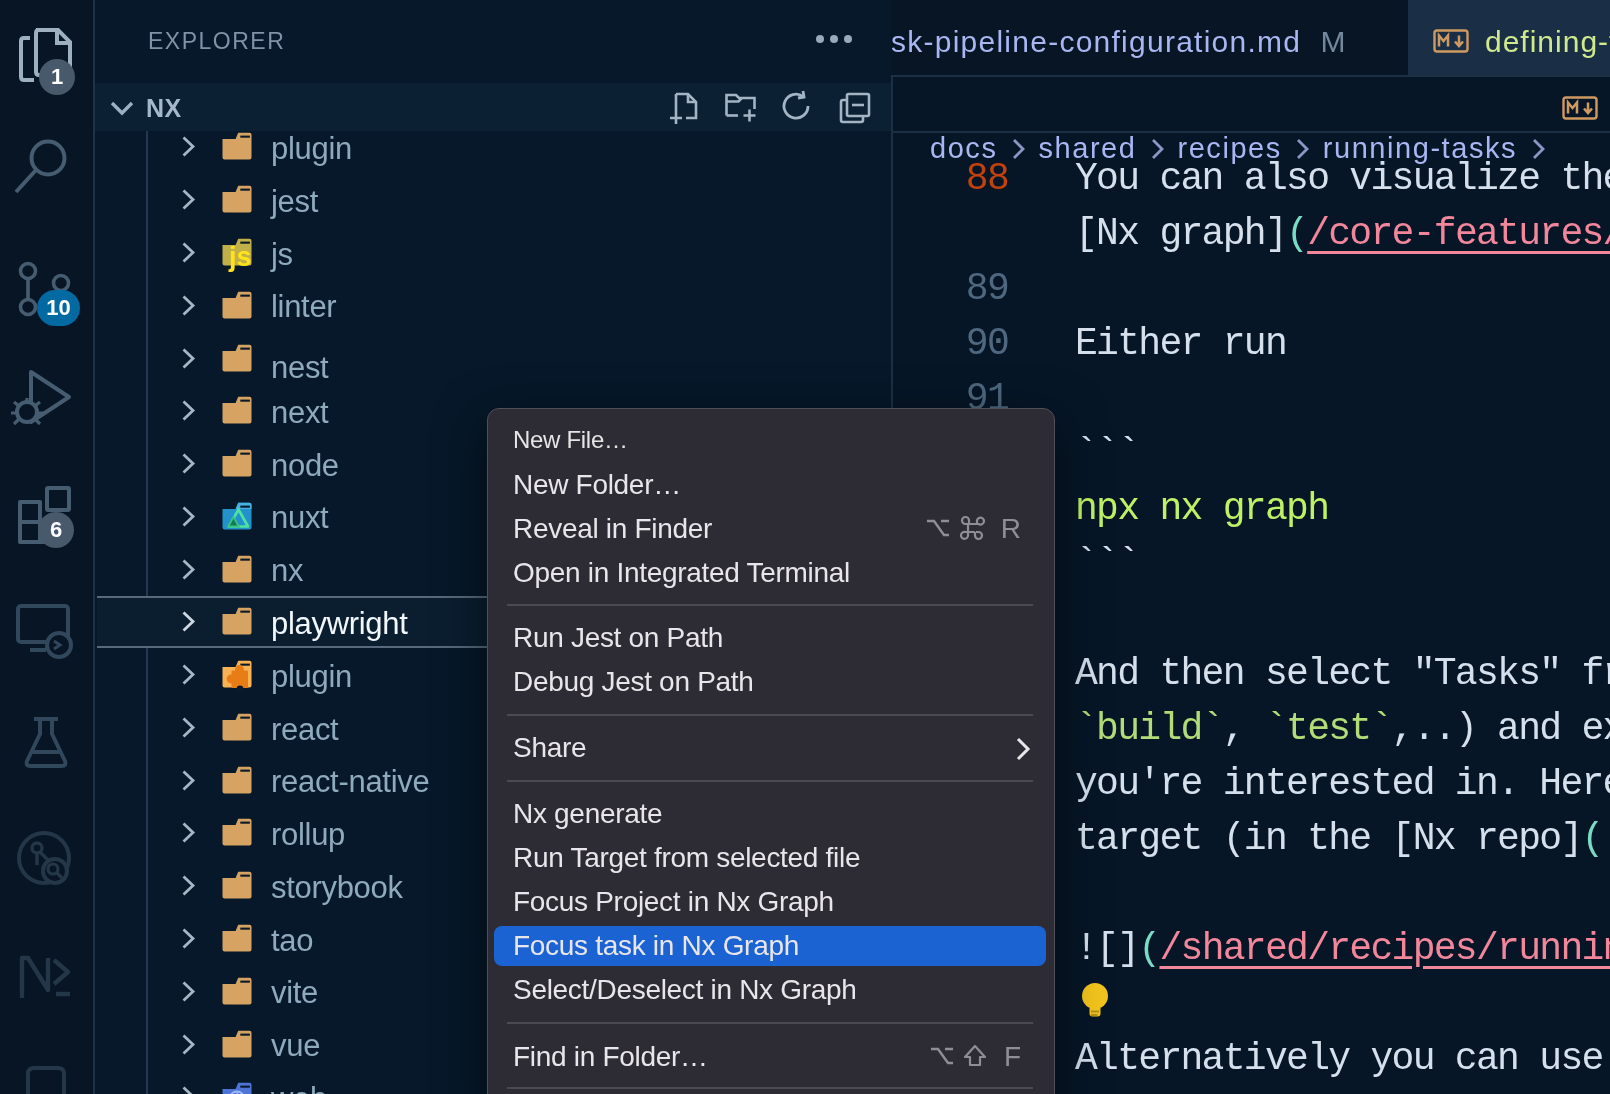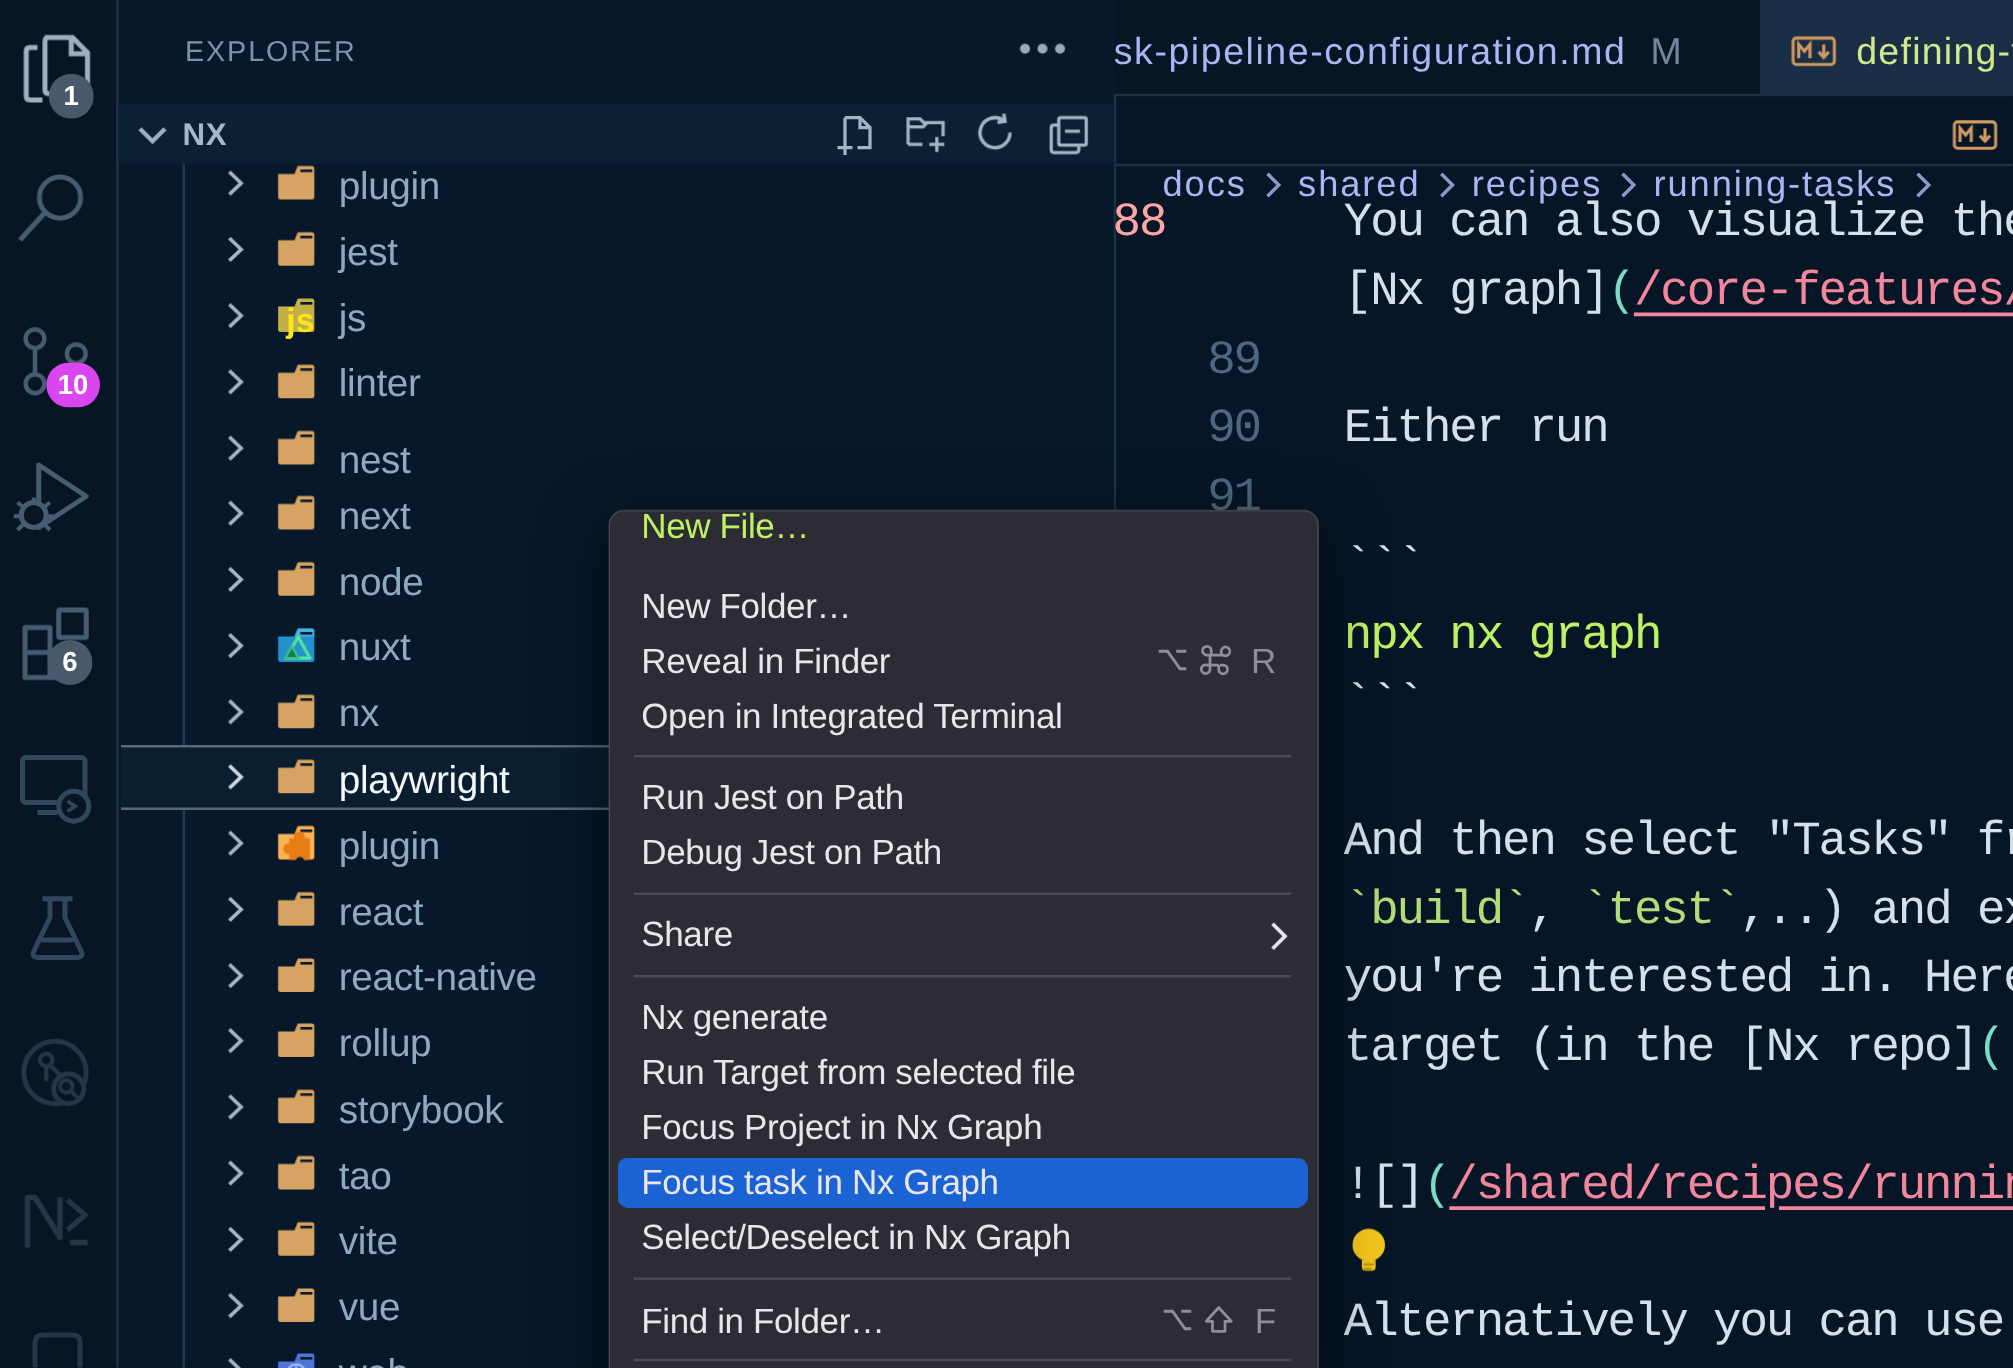--- a/index.html
+++ b/index.html
@@ -21,21 +21,21 @@
 <svg class="abs" style="left:14px;top:136px;" width="58" height="60" viewBox="0 0 58 60" fill="none" overflow="visible">
  <circle cx="34" cy="22" r="16.5" stroke="#465c70" stroke-width="4"></circle>
  <path d="M22 34 L2 56" stroke="#465c70" stroke-width="4"></path>
   </svg>
 <svg class="abs" style="left:16px;top:262px;" width="56" height="62" viewBox="0 0 56 62" fill="none" overflow="visible">
  <circle cx="12" cy="9" r="7.5" stroke="#465c70" stroke-width="3.6"></circle>
  <circle cx="45" cy="21" r="7.5" stroke="#465c70" stroke-width="3.6"></circle>
  <circle cx="12" cy="45" r="7.5" stroke="#465c70" stroke-width="3.6"></circle>
  <path d="M12 17 v20 M45 29 q0 10-22 13" stroke="#465c70" stroke-width="3.6"></path>
   </svg>
-<div class="abs" style="left:37px;top:290px;width:43px;height:36px;border-radius:18px;background:#d946ef;color:#fff;font-size:22px;font-weight:bold;display:flex;align-items:center;justify-content:center;">10</div>
+<div class="abs" style="left:37px;top:290px;width:43px;height:36px;border-radius:18px;background:#0369a1;color:#fff;font-size:22px;font-weight:bold;display:flex;align-items:center;justify-content:center;">10</div>
 <svg class="abs" style="left:14px;top:368px;" width="62" height="62" viewBox="0 0 62 62" fill="none" overflow="visible">
  <path d="M17 4 L55 29 L17 54 Z" stroke="#465c70" stroke-width="4" stroke-linejoin="round"></path>
  <circle cx="13" cy="44" r="10" stroke="#465c70" stroke-width="4" fill="#071524"></circle>
  <path d="M13 34 v-4 M5 38 l-5-4 M21 38 l5-4 M3 45 H-3 M23 45 h6 M5 51 l-5 5 M21 51 l5 5" stroke="#465c70" stroke-width="3.2"></path>
   </svg>
 <svg class="abs" style="left:16px;top:486px;" width="58" height="58" viewBox="0 0 58 58" fill="none" overflow="visible">
  <rect x="31" y="2" width="22" height="22" rx="1" stroke="#465c70" stroke-width="4"></rect>
  <path d="M4 16 h20 v20 h20 v20 H4 z" stroke="#465c70" stroke-width="4" stroke-linejoin="round"></path>
  <path d="M4 36 h20 M24 36 v20" stroke="#465c70" stroke-width="4"></path>
   </svg>
@@ -284,21 +284,21 @@
       <path d="M3 4 l9 9 -9 9" stroke="#8d96c6" stroke-width="2.8" fill="none"></path>
     </svg><span style="color:#a9b6f1;">running-tasks</span><svg class="inl" width="14" height="26" viewBox="0 0 14 26" style="vertical-align:-4px;margin:0 13.5px;">
       <path d="M3 4 l9 9 -9 9" stroke="#8d96c6" stroke-width="2.8" fill="none"></path>
     </svg></div>
 <svg class="abs" style="left:1562px;top:96px;" width="36" height="24" viewBox="0 0 36 24" fill="none" overflow="visible">
  <rect x="1.5" y="1.5" width="33" height="21" rx="2.5" stroke="#cf9a62" stroke-width="2.4"></rect>
  <path d="M6 17.5 v-11 l4.5 5.5 4.5-5.5 v11" stroke="#cf9a62" stroke-width="2.5" fill="none"></path>
  <path d="M26 6.5 v9.5 M22 12.5 l4 4.5 4-4.5" stroke="#cf9a62" stroke-width="2.5" fill="none"></path>
   </svg>
 <div class="abs" style="left:891px;top:131px;width:719px;height:2px;background:#1c3044;"></div>
-<div class="abs" style="left:890px;top:150.5px;width:118px;height:55px;line-height:55px;font-family:'Liberation Mono',monospace;font-size:38px;letter-spacing:-1.7px;color:#fca5a5;">88</div>
+<div class="abs" style="left:890px;top:150.5px;width:118px;height:55px;line-height:55px;font-family:'Liberation Mono',monospace;font-size:38px;letter-spacing:-1.7px;color:#c2410c;text-align:right;">88</div>
 <div class="abs" style="left:890px;top:260.5px;width:118px;height:55px;line-height:55px;font-family:'Liberation Mono',monospace;font-size:38px;letter-spacing:-1.7px;color:#4f687f;text-align:right;">89</div>
 <div class="abs" style="left:890px;top:315.5px;width:118px;height:55px;line-height:55px;font-family:'Liberation Mono',monospace;font-size:38px;letter-spacing:-1.7px;color:#4f687f;text-align:right;">90</div>
 <div class="abs" style="left:890px;top:370.5px;width:118px;height:55px;line-height:55px;font-family:'Liberation Mono',monospace;font-size:38px;letter-spacing:-1.7px;color:#4f687f;text-align:right;">91</div>
 <div class="abs" style="left:1075px;top:150.5px;height:55px;line-height:55px;font-family:'Liberation Mono',monospace;font-size:38px;letter-spacing:-1.7px;color:#d5e0ec;white-space:pre;">You can also visualize the</div>
 <div class="abs" style="left:1075px;top:205.5px;height:55px;line-height:55px;font-family:'Liberation Mono',monospace;font-size:38px;letter-spacing:-1.7px;color:#d5e0ec;white-space:pre;">[Nx graph]<span style="color:#79dcc5;">(</span><span style="color:#f2879c;text-decoration:underline;text-underline-offset:7px;">/core-features/int</span></div>
 <div class="abs" style="left:1075px;top:315.5px;height:55px;line-height:55px;font-family:'Liberation Mono',monospace;font-size:38px;letter-spacing:-1.7px;color:#d5e0ec;white-space:pre;">Either run</div>
 <div class="abs" style="left:1075px;top:425.5px;height:55px;line-height:55px;font-family:'Liberation Mono',monospace;font-size:38px;letter-spacing:-1.7px;color:#d5e0ec;white-space:pre;">```</div>
 <div class="abs" style="left:1075px;top:480.5px;height:55px;line-height:55px;font-family:'Liberation Mono',monospace;font-size:38px;letter-spacing:-1.7px;color:#bef264;white-space:pre;">npx nx graph</div>
 <div class="abs" style="left:1075px;top:535.5px;height:55px;line-height:55px;font-family:'Liberation Mono',monospace;font-size:38px;letter-spacing:-1.7px;color:#d5e0ec;white-space:pre;">```</div>
 <div class="abs" style="left:1075px;top:645.5px;height:55px;line-height:55px;font-family:'Liberation Mono',monospace;font-size:38px;letter-spacing:-1.7px;color:#d5e0ec;white-space:pre;">And then select "Tasks" fr</div>
@@ -306,21 +306,21 @@
 <div class="abs" style="left:1075px;top:755.5px;height:55px;line-height:55px;font-family:'Liberation Mono',monospace;font-size:38px;letter-spacing:-1.7px;color:#d5e0ec;white-space:pre;">you're interested in. Here</div>
 <div class="abs" style="left:1075px;top:810.5px;height:55px;line-height:55px;font-family:'Liberation Mono',monospace;font-size:38px;letter-spacing:-1.7px;color:#d5e0ec;white-space:pre;">target (in the [Nx repo]<span style="color:#79dcc5;">(</span></div>
 <div class="abs" style="left:1075px;top:920.5px;height:55px;line-height:55px;font-family:'Liberation Mono',monospace;font-size:38px;letter-spacing:-1.7px;color:#d5e0ec;white-space:pre;">![]<span style="color:#79dcc5;">(</span><span style="color:#f2879c;text-decoration:underline;text-underline-offset:7px;">/shared/recipes/runnin</span></div>
 <div class="abs" style="left:1075px;top:1030.5px;height:55px;line-height:55px;font-family:'Liberation Mono',monospace;font-size:38px;letter-spacing:-1.7px;color:#d5e0ec;white-space:pre;">Alternatively you can use</div>
 <svg class="abs" style="left:1080px;top:982px;" width="32" height="42" viewBox="0 0 32 42" fill="none" overflow="visible">
  <circle cx="15" cy="14" r="13" fill="#f3c51d"></circle>
  <path d="M9.5 26 h11 v5.5 q0 3-3 3 h-5 q-3 0-3-3 z" fill="#f3c51d"></path>
  <path d="M11 29.5 h8 M11 33 h6.5" stroke="#b8930e" stroke-width="1.8"></path>
   </svg>
 <div class="abs" style="left:487px;top:408px;width:566px;height:706px;background:#2d2c34;border:1px solid #514f58;border-radius:12px;box-shadow:0 14px 50px rgba(0,0,0,0.55);"></div>
-<div class="abs" style="left:513px;top:399px;height:44px;line-height:44px;font-size:28px;letter-spacing:-0.3px;color:#bef264;white-space:nowrap;">New File…</div>
+<div class="abs" style="left:513px;top:418px;height:44px;line-height:44px;font-size:24px;letter-spacing:-0.3px;color:#e5e5e5;white-space:nowrap;">New File…</div>
 <div class="abs" style="left:513px;top:463px;height:44px;line-height:44px;font-size:28px;letter-spacing:-0.3px;color:#e8e6ea;white-space:nowrap;">New Folder…</div>
 <div class="abs" style="left:513px;top:507px;height:44px;line-height:44px;font-size:28px;letter-spacing:-0.3px;color:#e8e6ea;white-space:nowrap;">Reveal in Finder</div>
 <div class="abs" style="left:487px;top:507px;width:534px;height:44px;line-height:44px;font-size:28px;color:#8f8e96;text-align:right;"><svg class="inl" width="26" height="26" viewBox="0 0 26 26" style="vertical-align:-3px;">
       <path d="M2 6 h7 l10 14 h5 M16 6 h8" stroke="#8f8e96" stroke-width="2.4" fill="none"></path>
     </svg>&nbsp;<svg class="inl" width="26" height="26" viewBox="0 0 26 26" style="vertical-align:-3px;">
       <path d="M9 9 H6.5 a3.5 3.5 0 1 1 3.5-3.5 V9 m0 0 h8 m0 0 V5.5 A3.5 3.5 0 1 1 19.5 9 H17 m0 8 h2.5 a3.5 3.5 0 1 1-3.5 3.5 V17 m0 0 H9 m0 0 v3.5 A3.5 3.5 0 1 1 6.5 17 H9 m0-8 v8" stroke="#8f8e96" stroke-width="2.2" fill="none"></path>
     </svg>&nbsp;&nbsp;R</div>
 <div class="abs" style="left:513px;top:551px;height:44px;line-height:44px;font-size:28px;letter-spacing:-0.3px;color:#e8e6ea;white-space:nowrap;">Open in Integrated Terminal</div>
 <div class="abs" style="left:507px;top:604px;width:526px;height:2px;background:#4b4a52;"></div>
 <div class="abs" style="left:513px;top:616px;height:44px;line-height:44px;font-size:28px;letter-spacing:-0.3px;color:#e8e6ea;white-space:nowrap;">Run Jest on Path</div>

